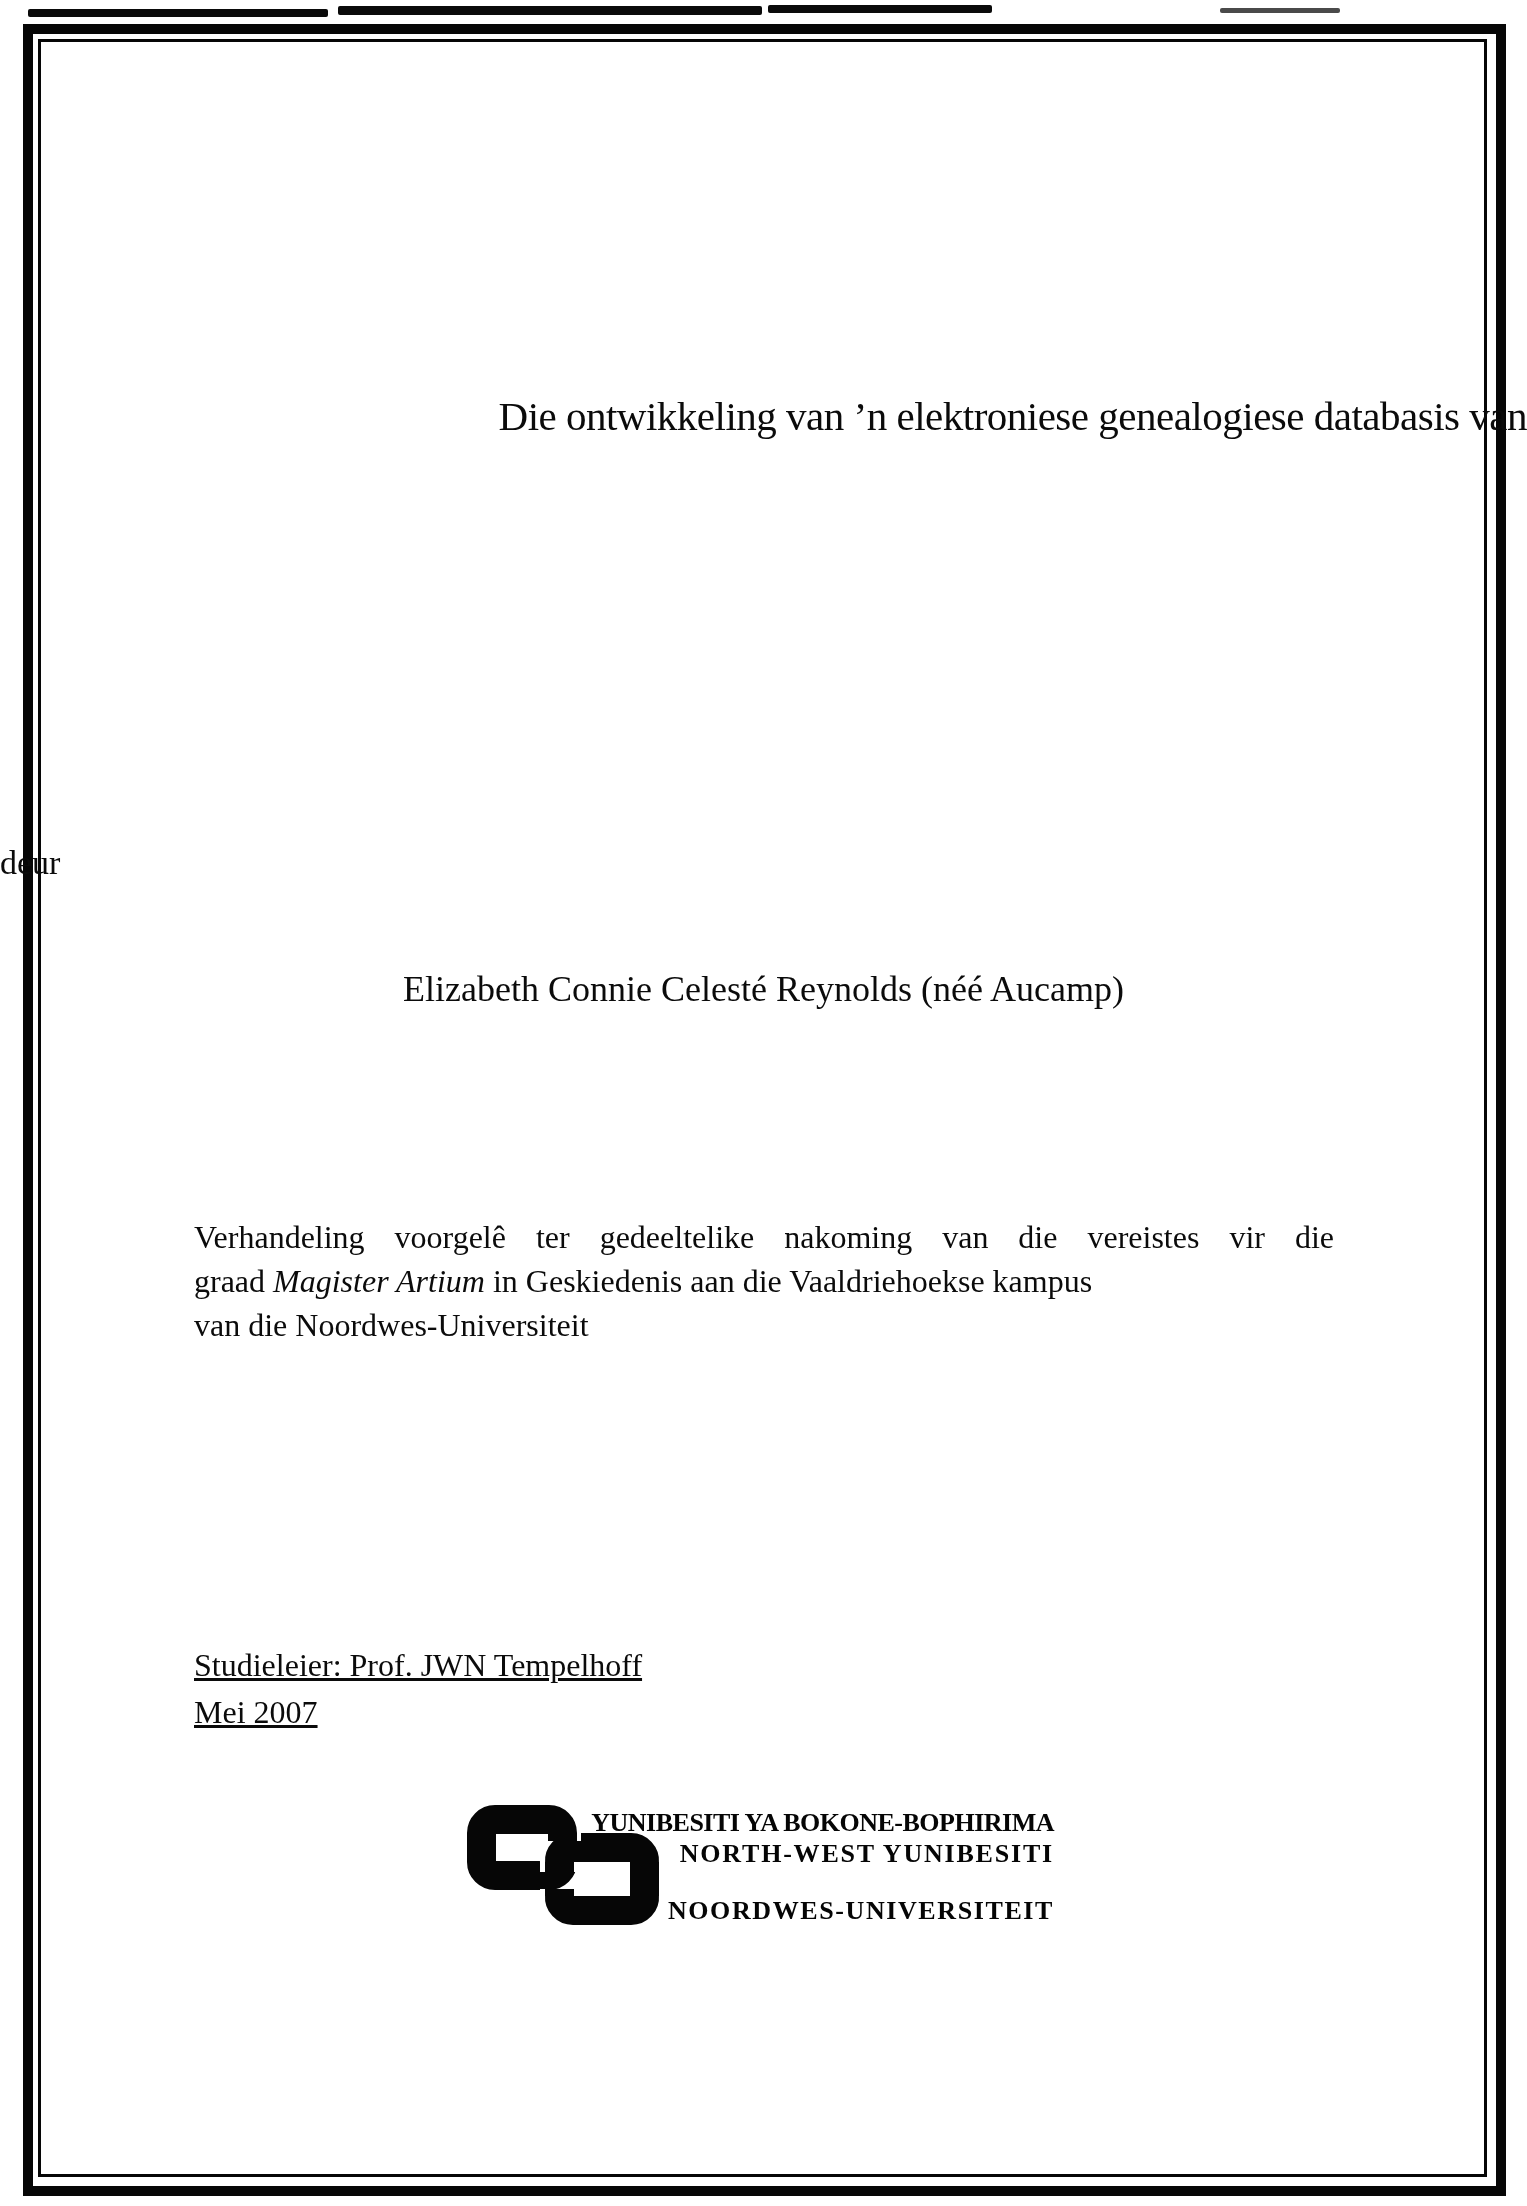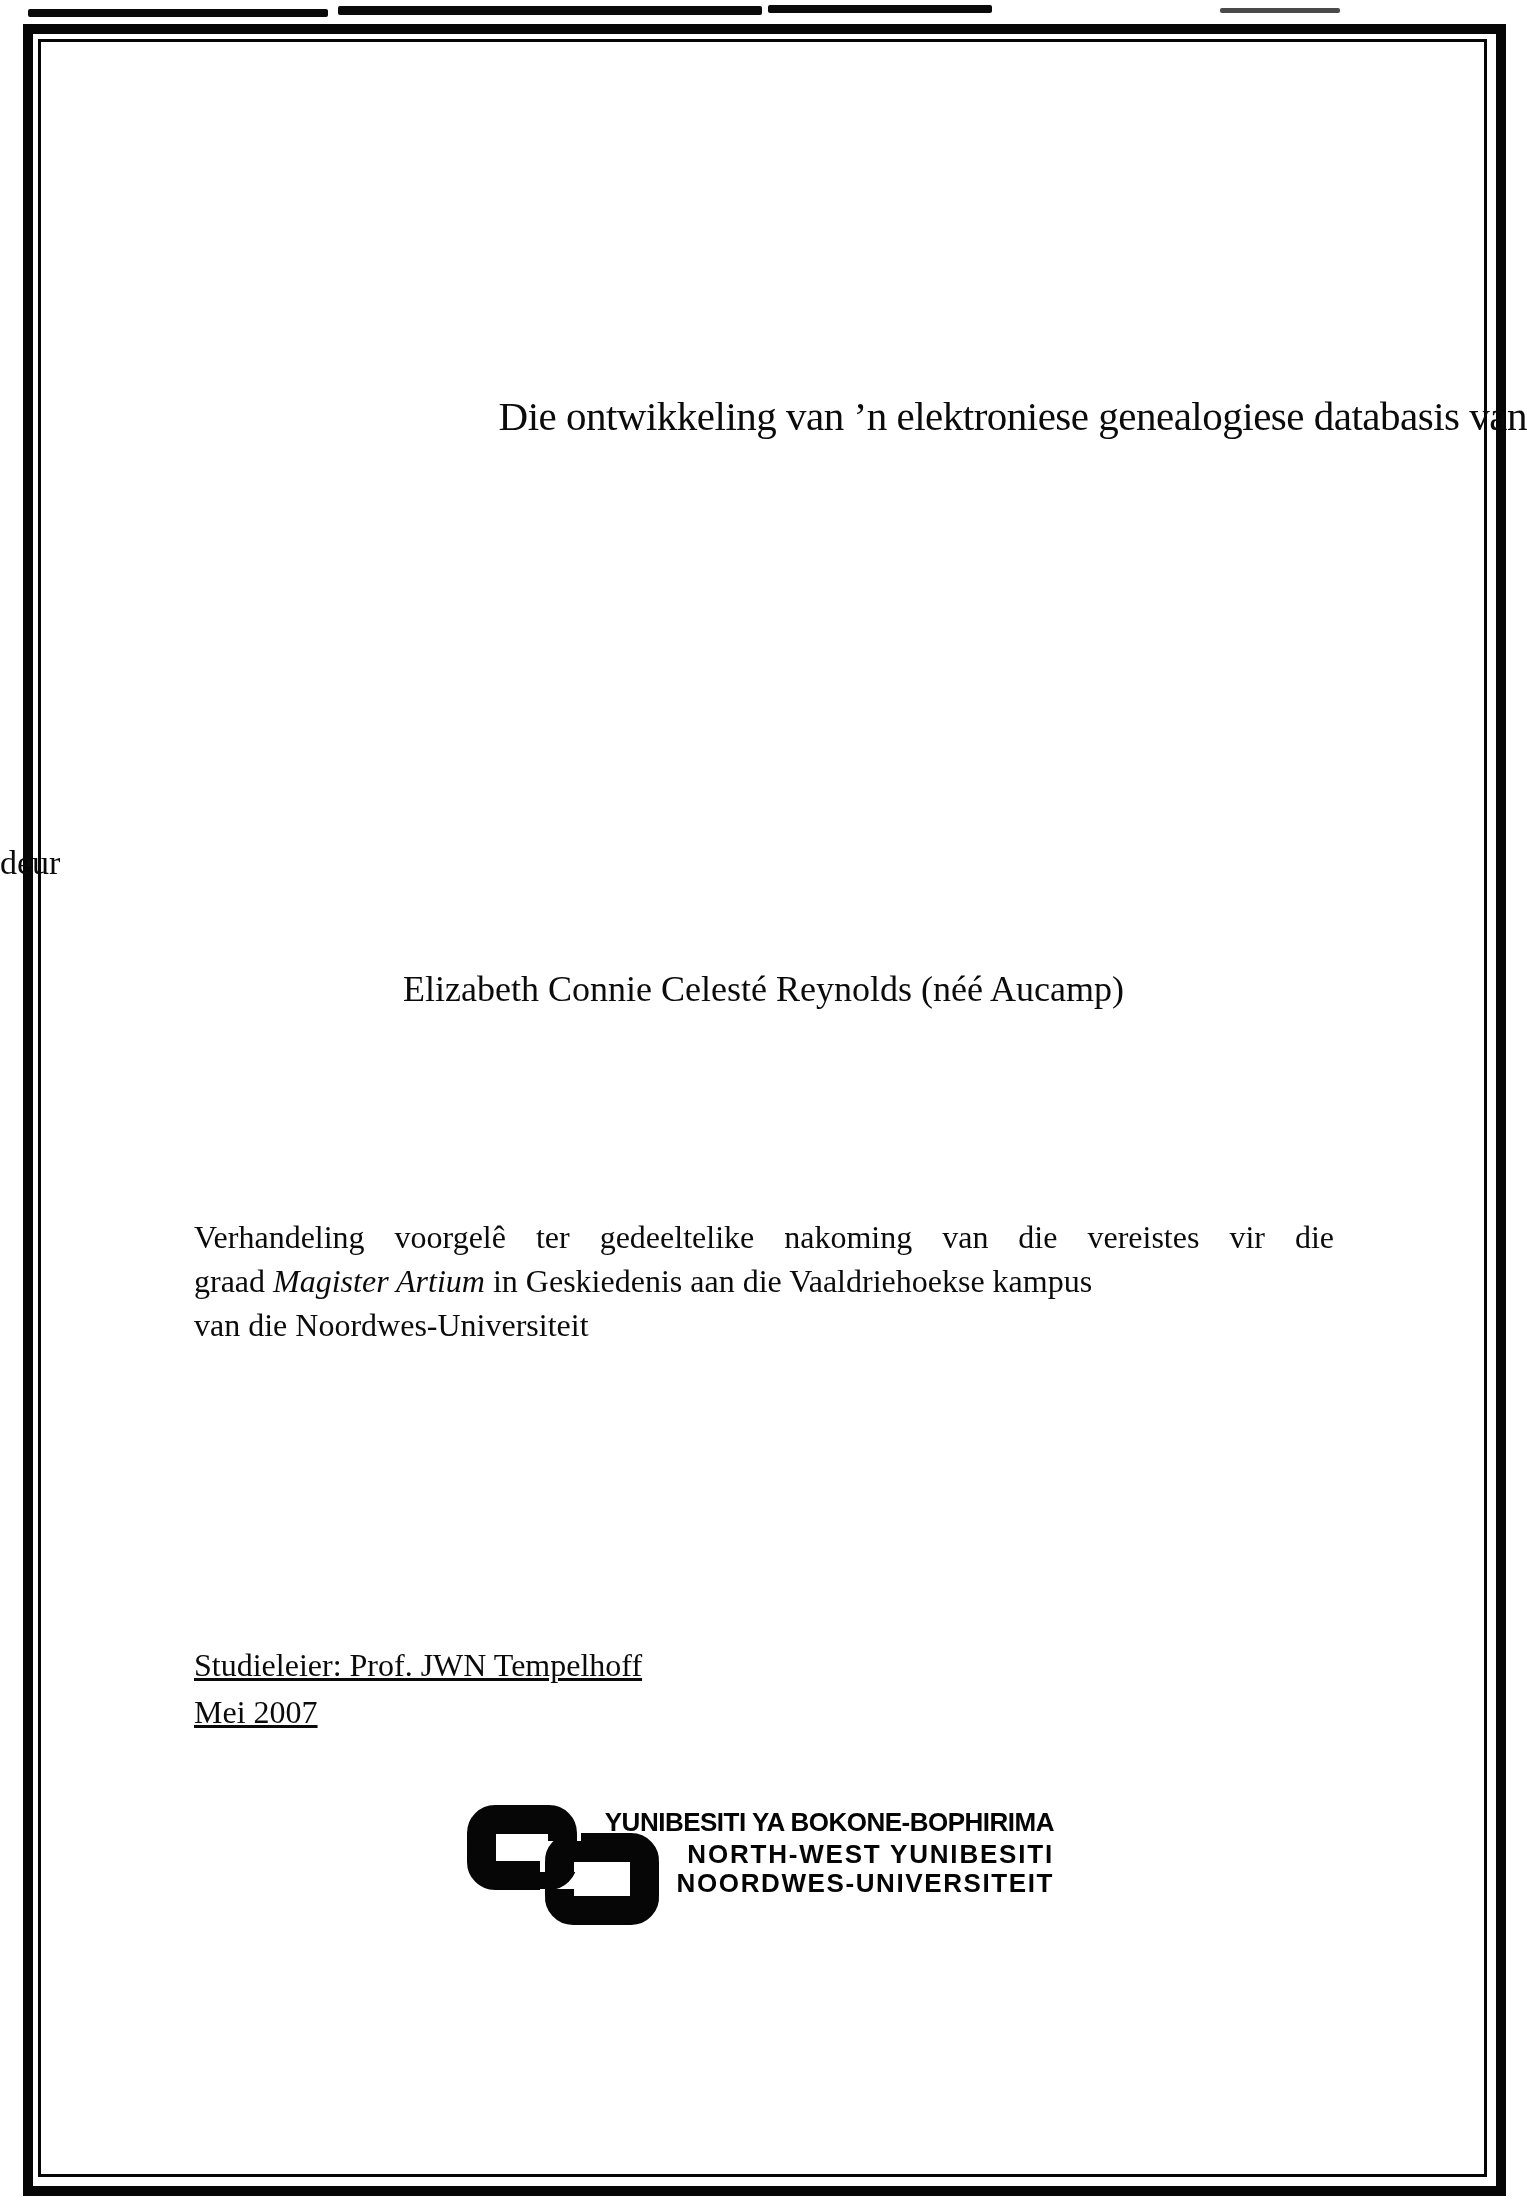--- a/index.html
+++ b/index.html
@@ -41,26 +41,26 @@
   .it{font-style:italic;}
   .supervisor-block{
     position:absolute;top:1642px;left:194px;
     font-size:32px;line-height:47px;text-decoration:underline;
   }
   
   .logo-mark{position:absolute;left:462px;top:1800px;width:210px;height:130px;}
   .logo-text{
     position:absolute;top:1806px;right:473px;
     text-align:right;
-    font-family:Liberation Sans, sans-serif;
+    font-family:Liberation Serif, serif;
     font-weight:700;color:#050505;
   }
   .logo-text .l1{font-size:26px;line-height:33px;letter-spacing:-0.5px;}
   .logo-text .l2{font-size:26px;line-height:30px;letter-spacing:1.8px;}
-  .logo-text .l3{font-size:26px;line-height:28px;letter-spacing:1.6px;}
+  .logo-text .l3{font-size:26px;line-height:28px;letter-spacing:1.6px;margin-top:28px;}
 </style>
 </head>
 <body>
 
 <div class="page">
 
   <div class="edge e1"></div>
   <div class="edge e2"></div>
   <div class="edge e3"></div>
   <div class="edge e4"></div>

